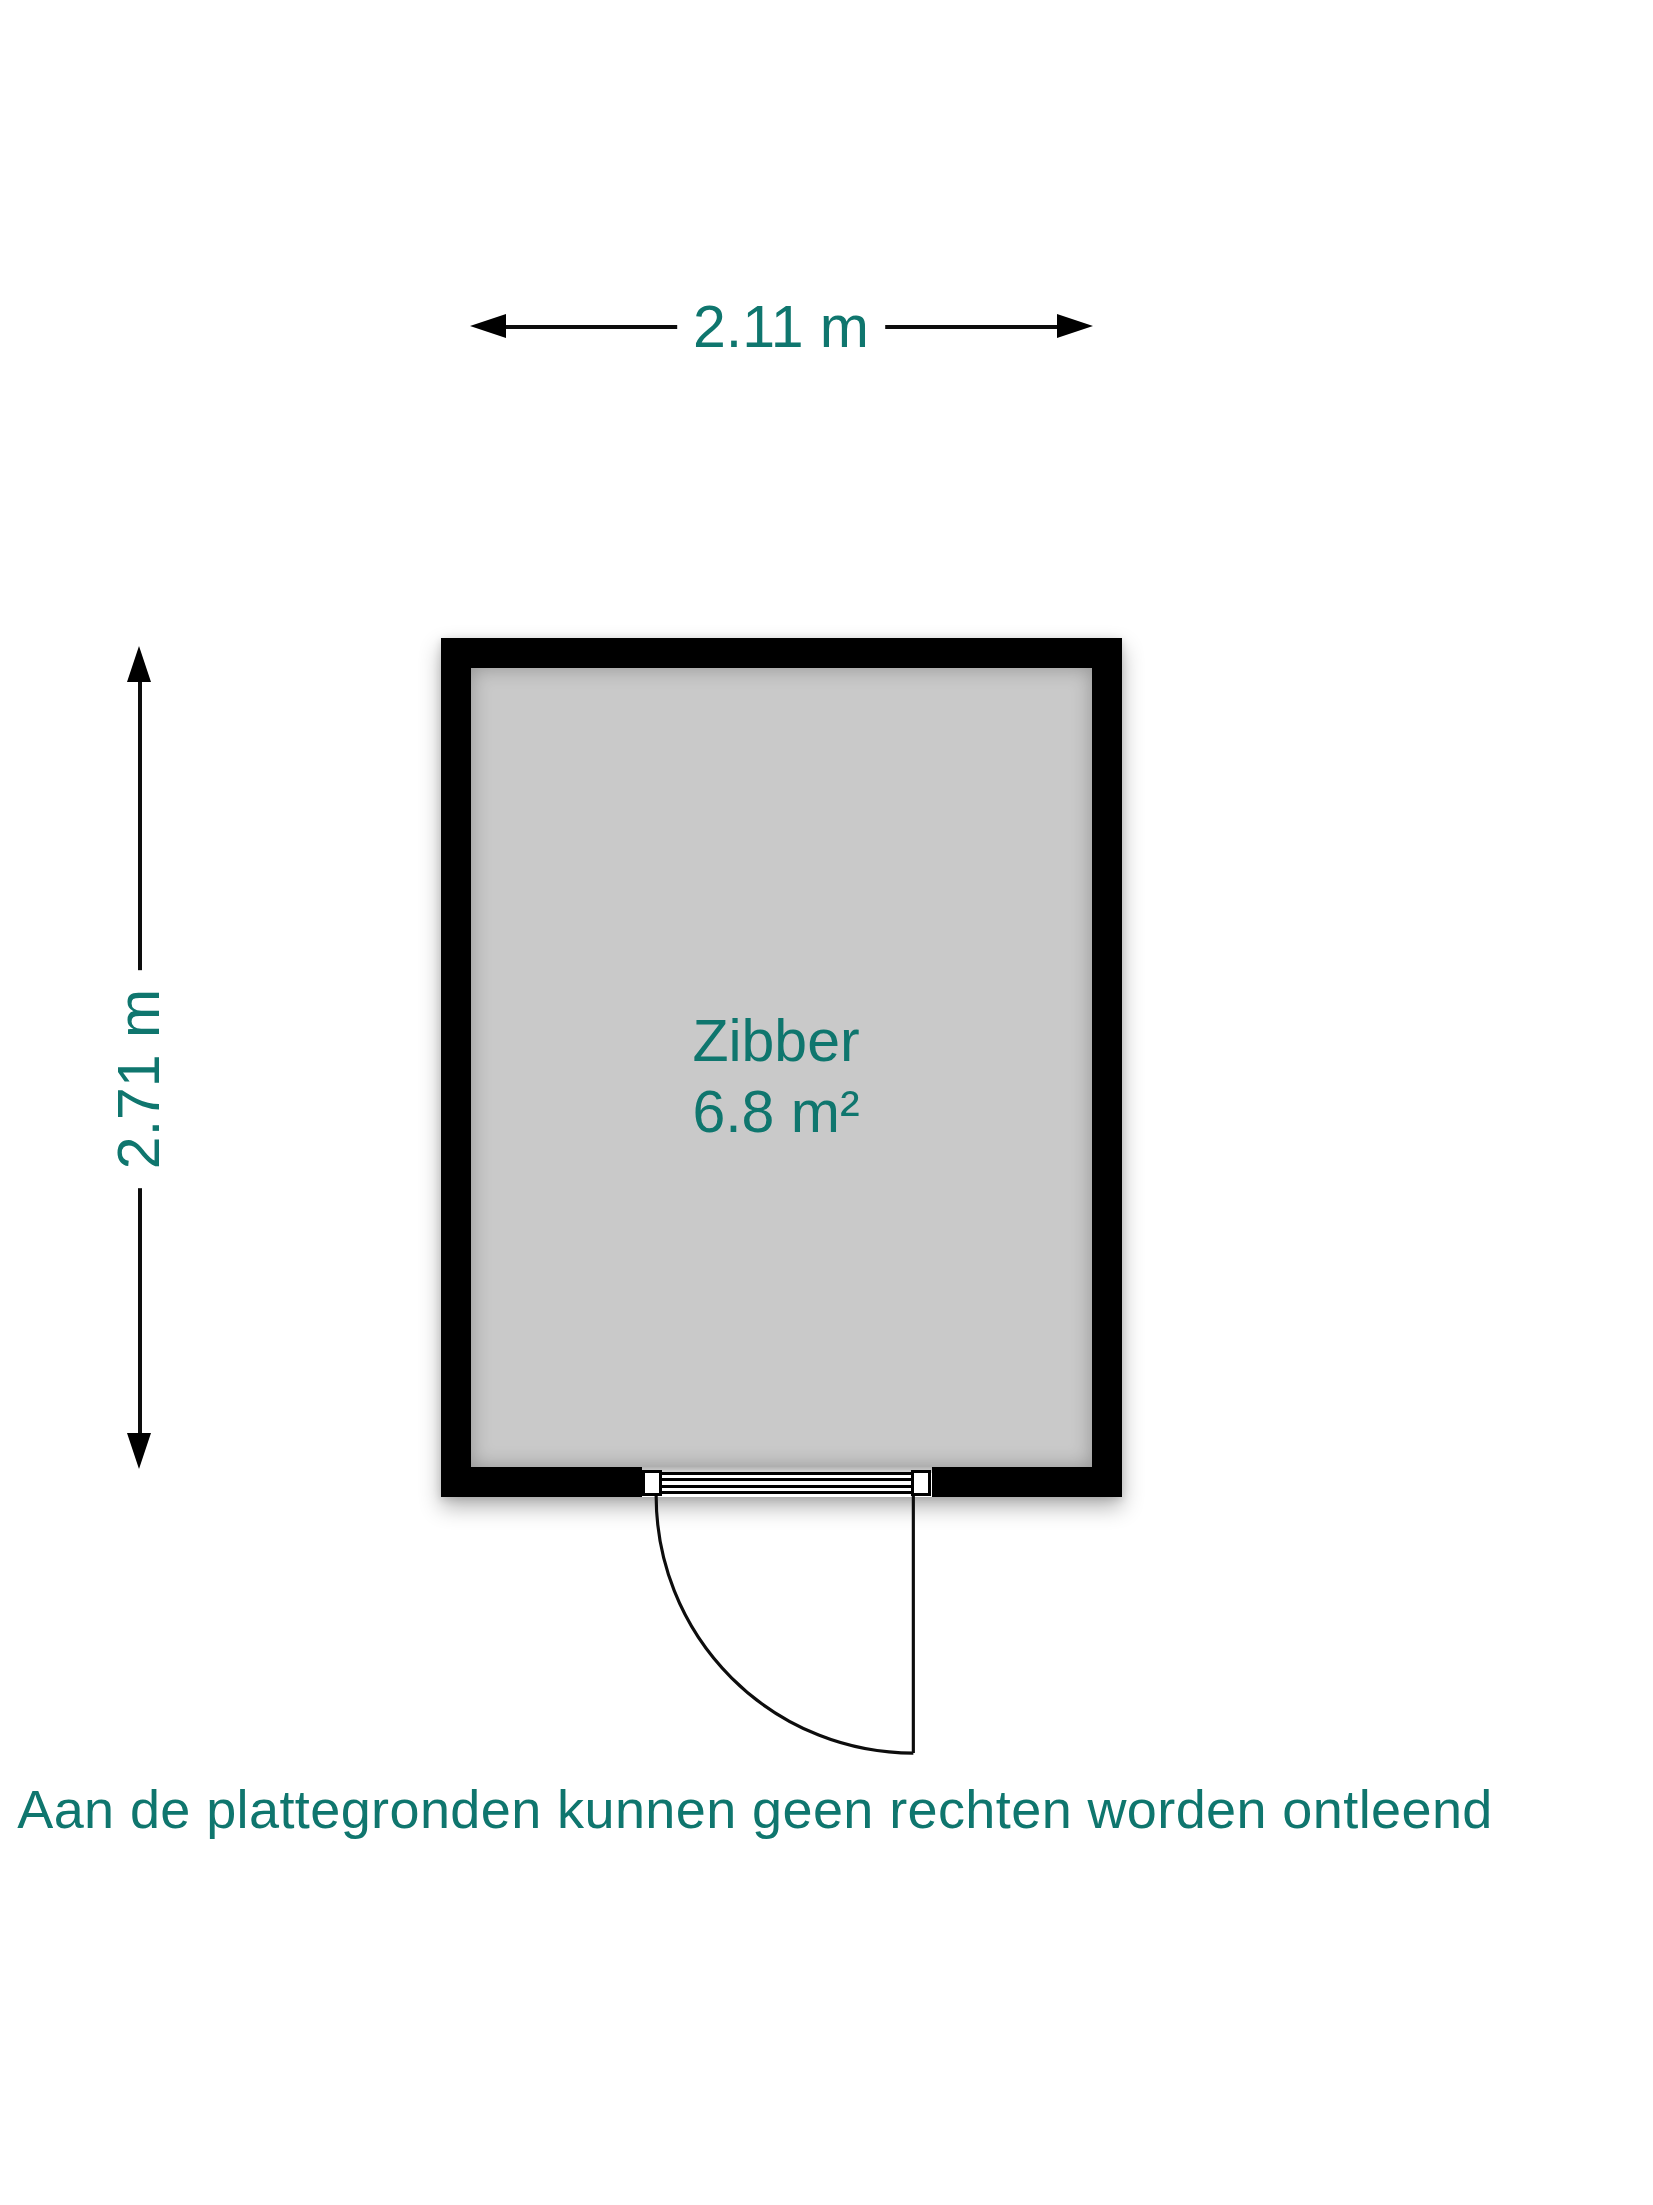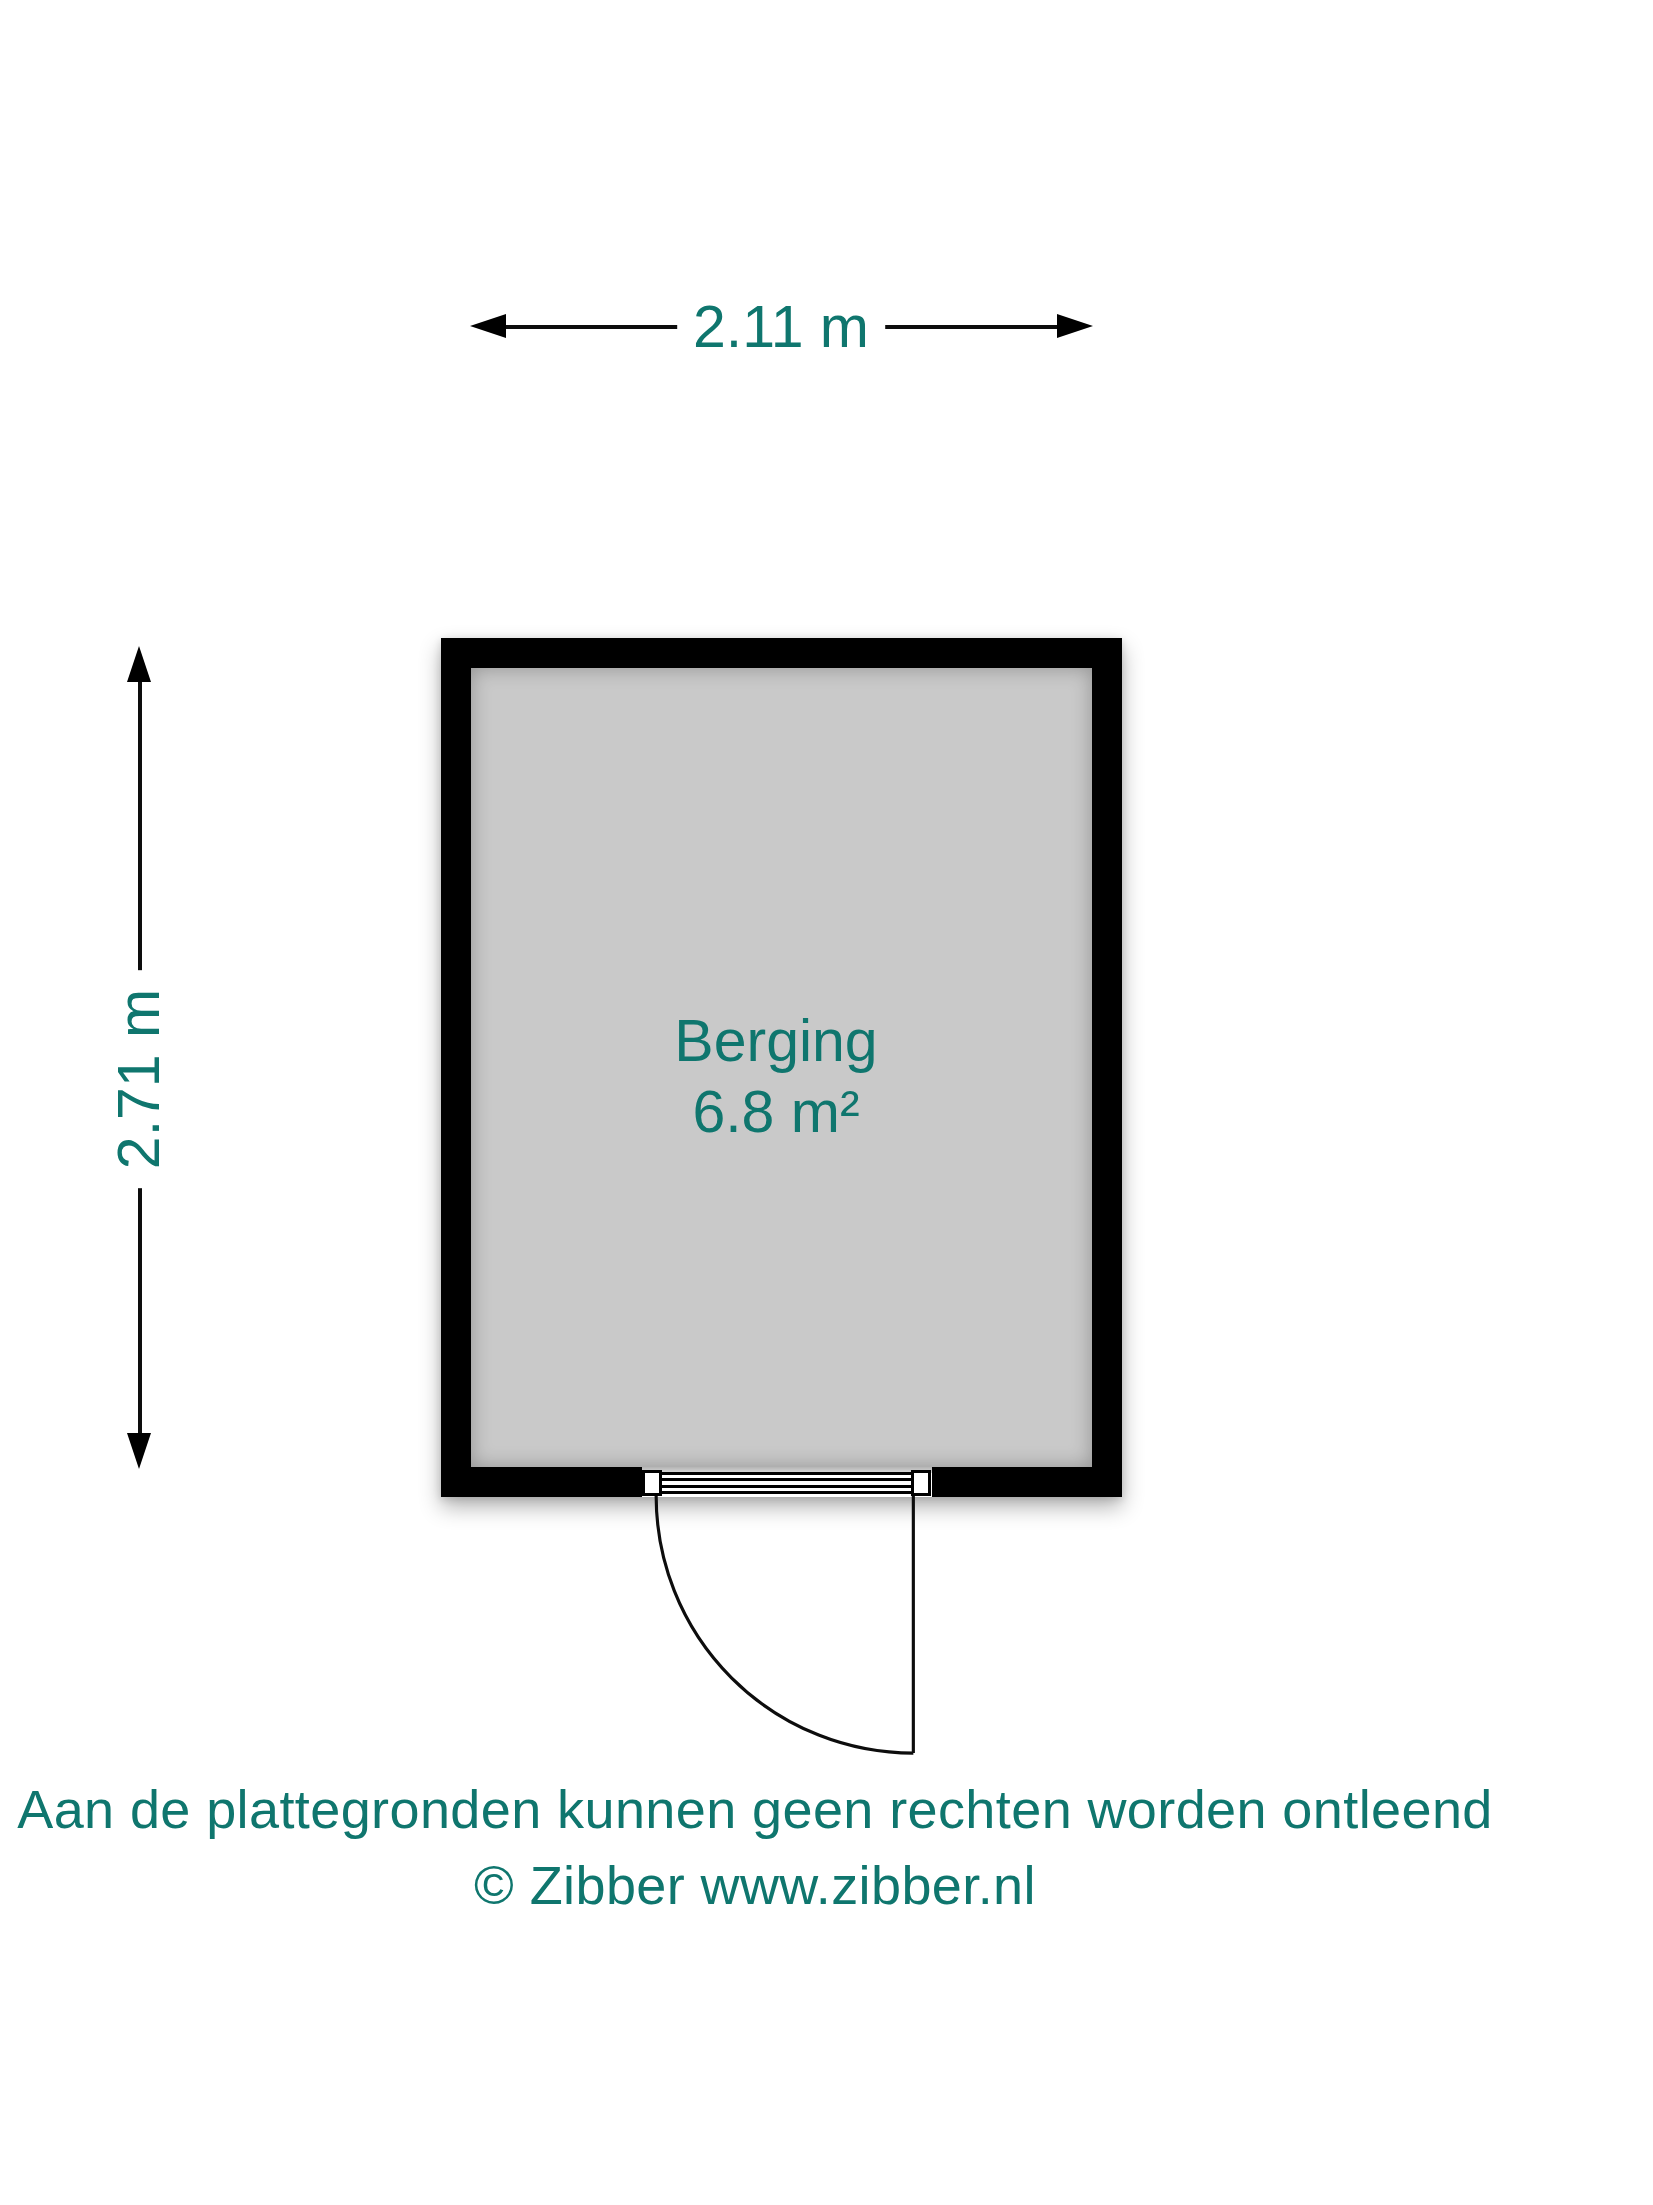--- a/index.html
+++ b/index.html
@@ -157,23 +157,22 @@
   <div class="abs threshold"></div>
   <div class="abs jamb jamb-left"></div>
   <div class="abs jamb jamb-right"></div>
 
   <svg class="abs door-svg" viewBox="790 1880 420 370">
     <line x1="1160" y1="1899" x2="1160" y2="2226" stroke="#0d0d0d" stroke-width="4"></line>
     <path d="M 833 1899 A 327 327 0 0 0 1160 2226" fill="none" stroke="#0d0d0d" stroke-width="4"></path>
   </svg>
 
   <div class="abs room-label">
-    <div>Berging</div>
+    <div>Zibber</div>
     <div>6.8 m²</div>
   </div>
 
   <div class="abs footer">
     <div>Aan de plattegronden kunnen geen rechten worden ontleend</div>
-    <div>© Zibber www.zibber.nl</div>
   </div>
 
 </div>
 
 
 </body></html>

